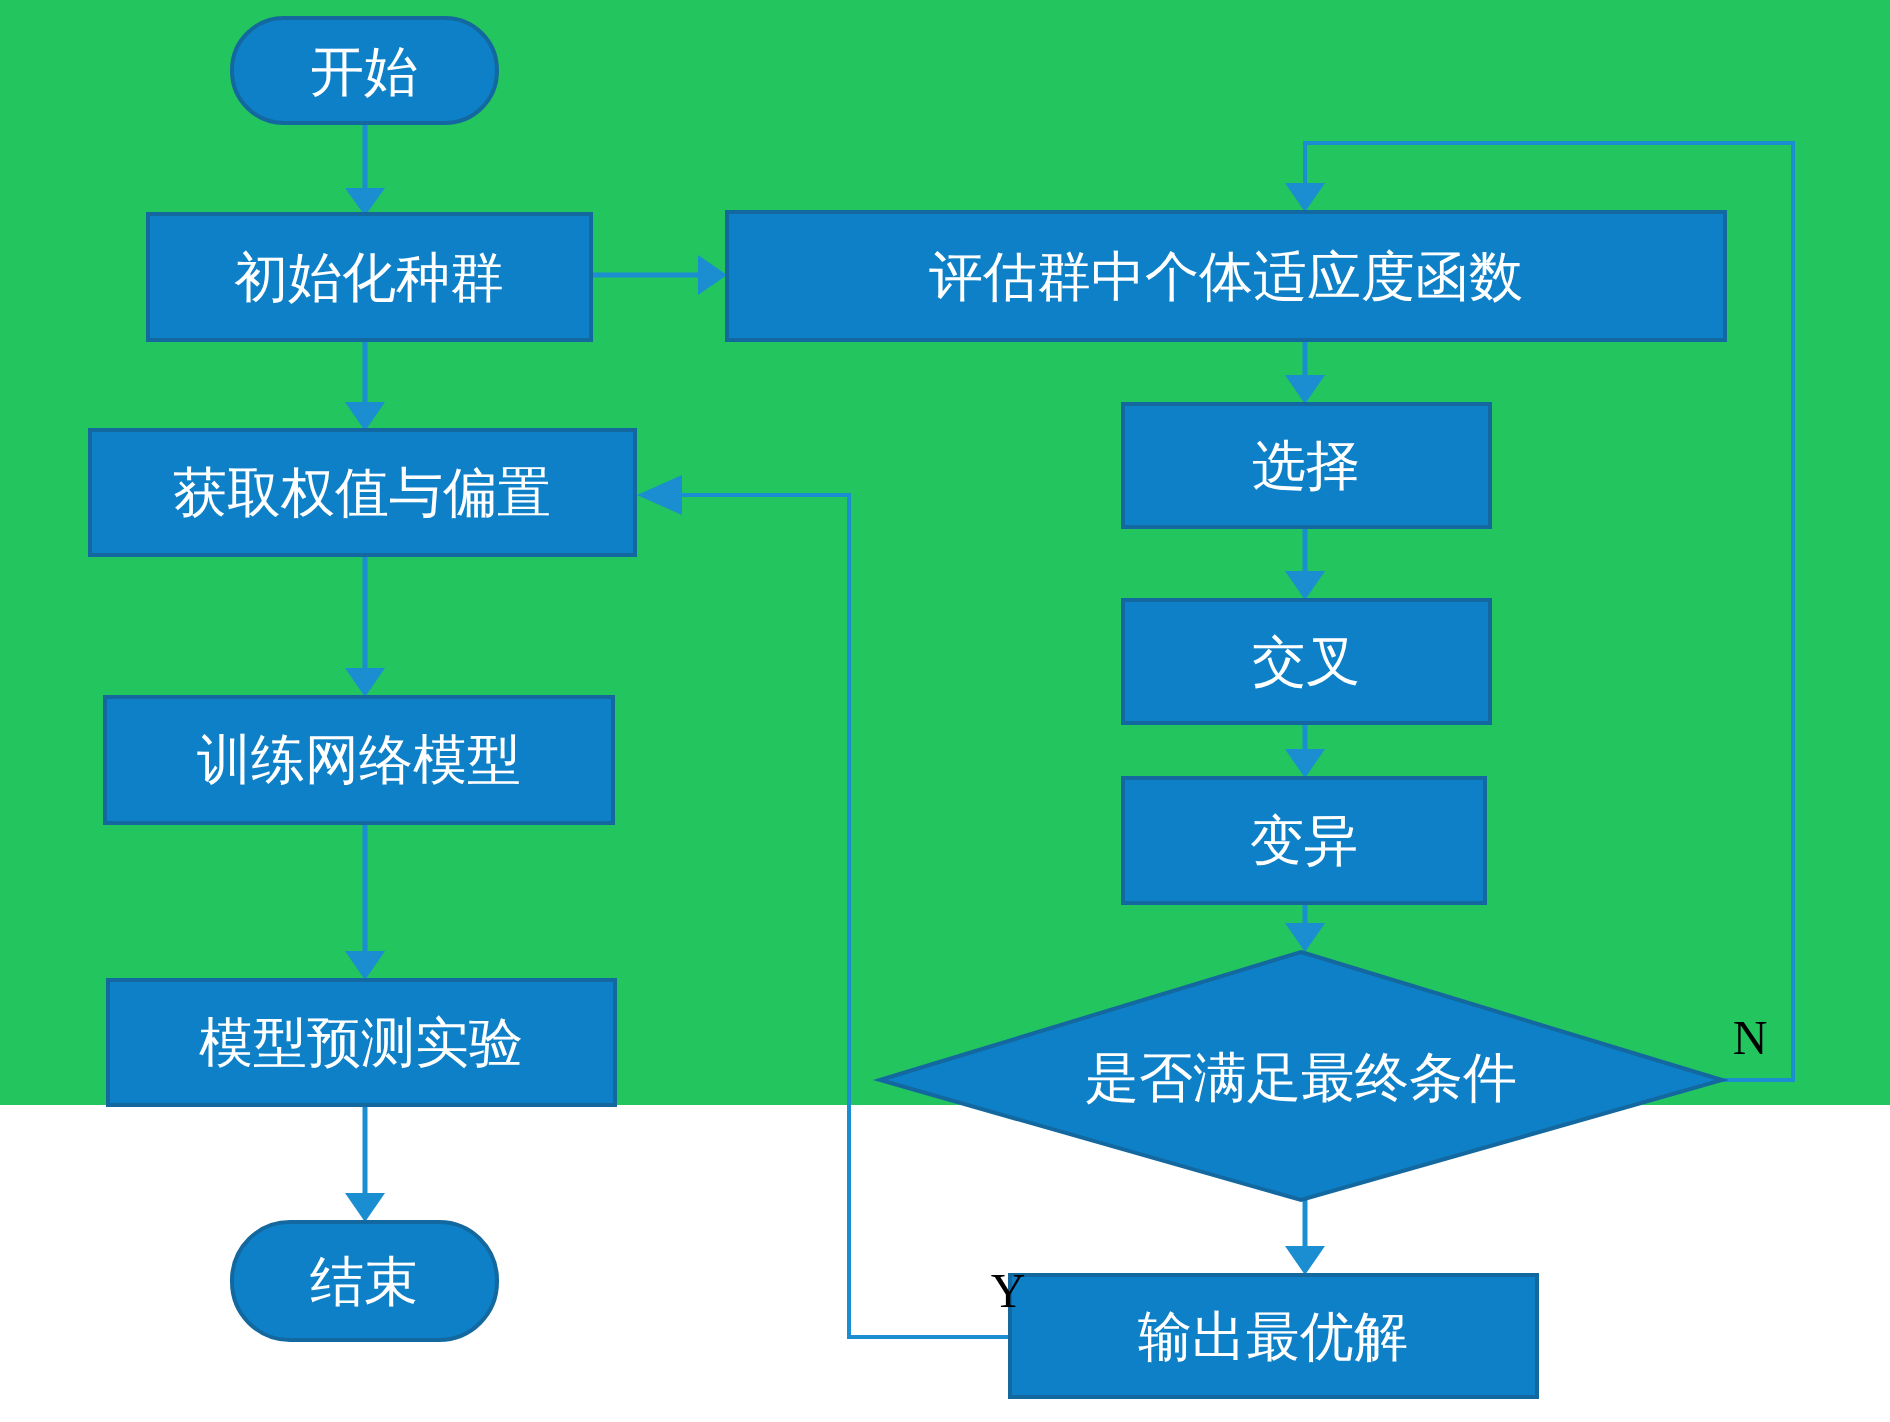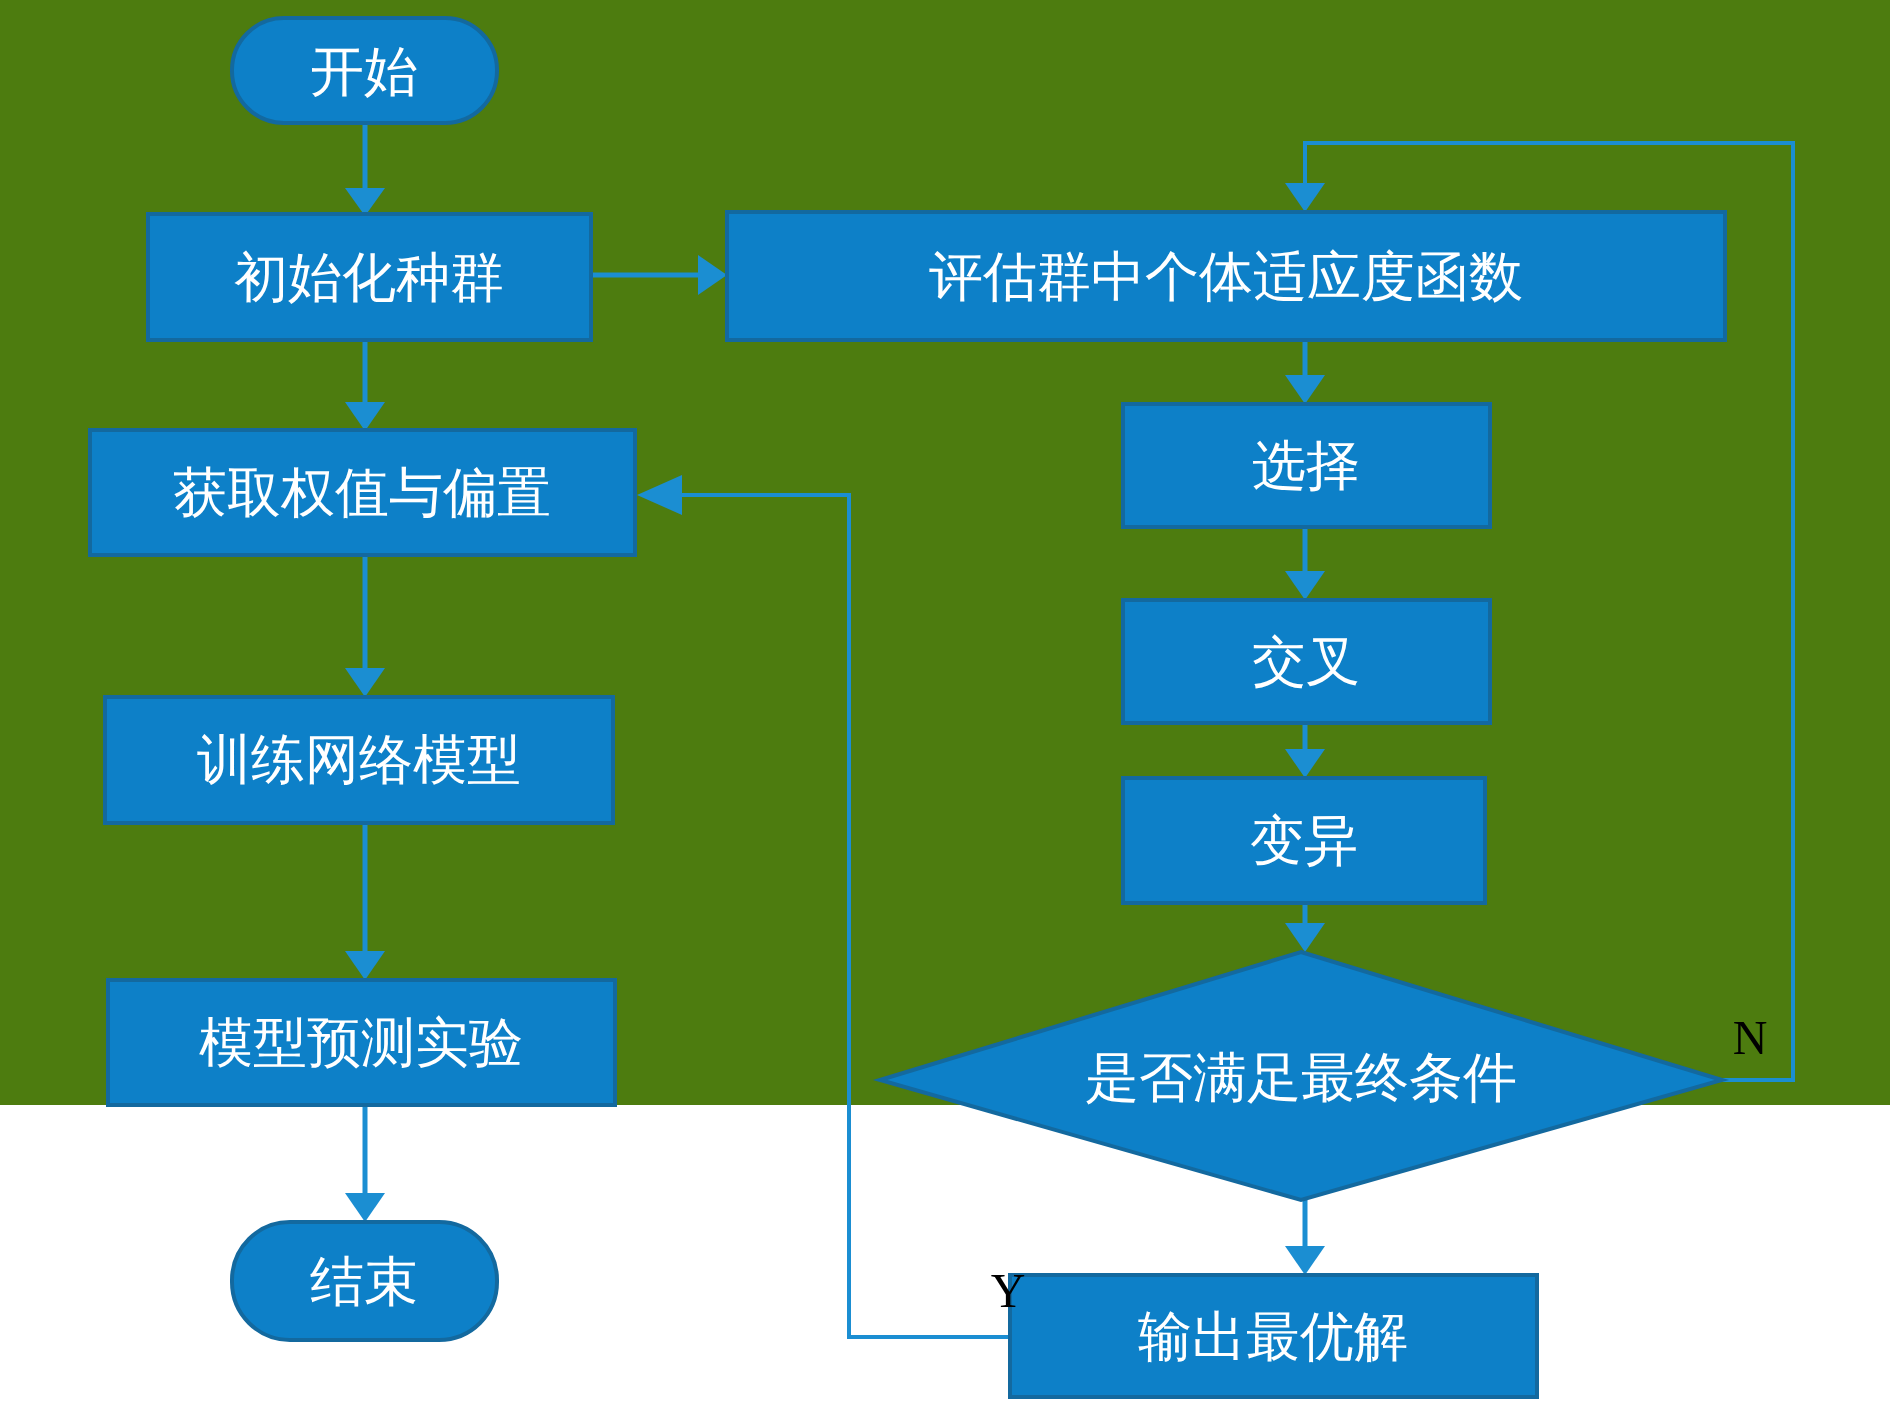--- a/index.html
+++ b/index.html
@@ -10,21 +10,21 @@
   body {
     width: 1890px;
     height: 1422px;
     overflow: hidden;
     font-family: "Liberation Serif", "DejaVu Serif", serif;
   }
   #flowchart-root {
     position: relative;
     width: 1890px;
     height: 1105px;
-    background: #4d7c0f;
+    background: #22c55e;
   }
   svg#diagram {
     display: block;
     width: 1890px;
     height: 1422px;
   }
   .node-shape {
     fill: #0d80c8;
     stroke: #13699f;
     stroke-width: 4;

